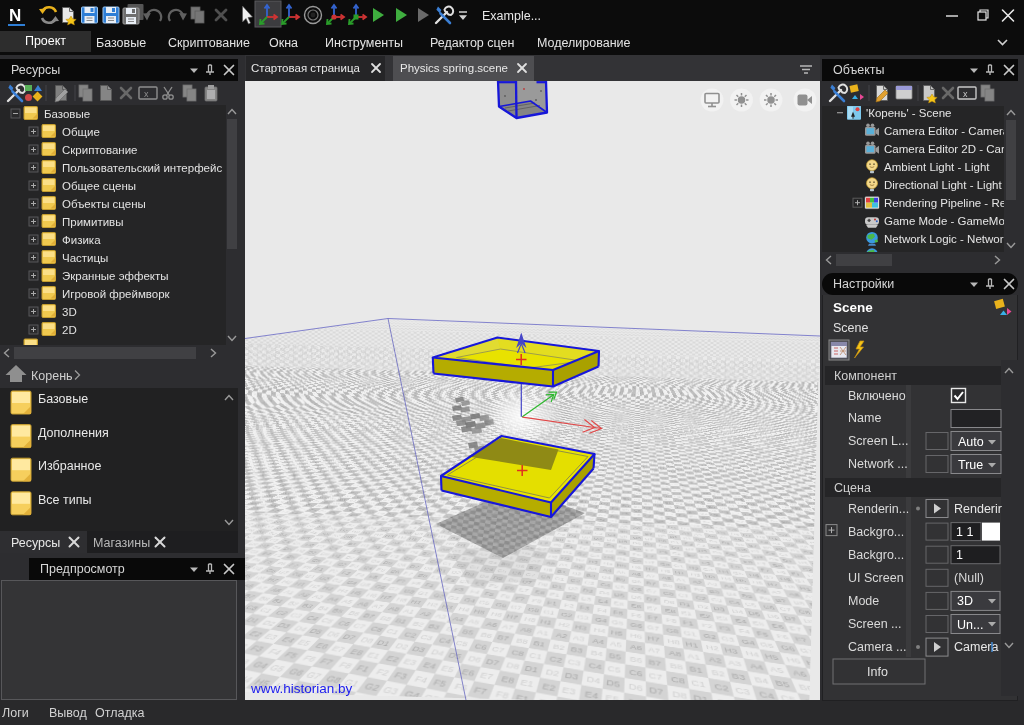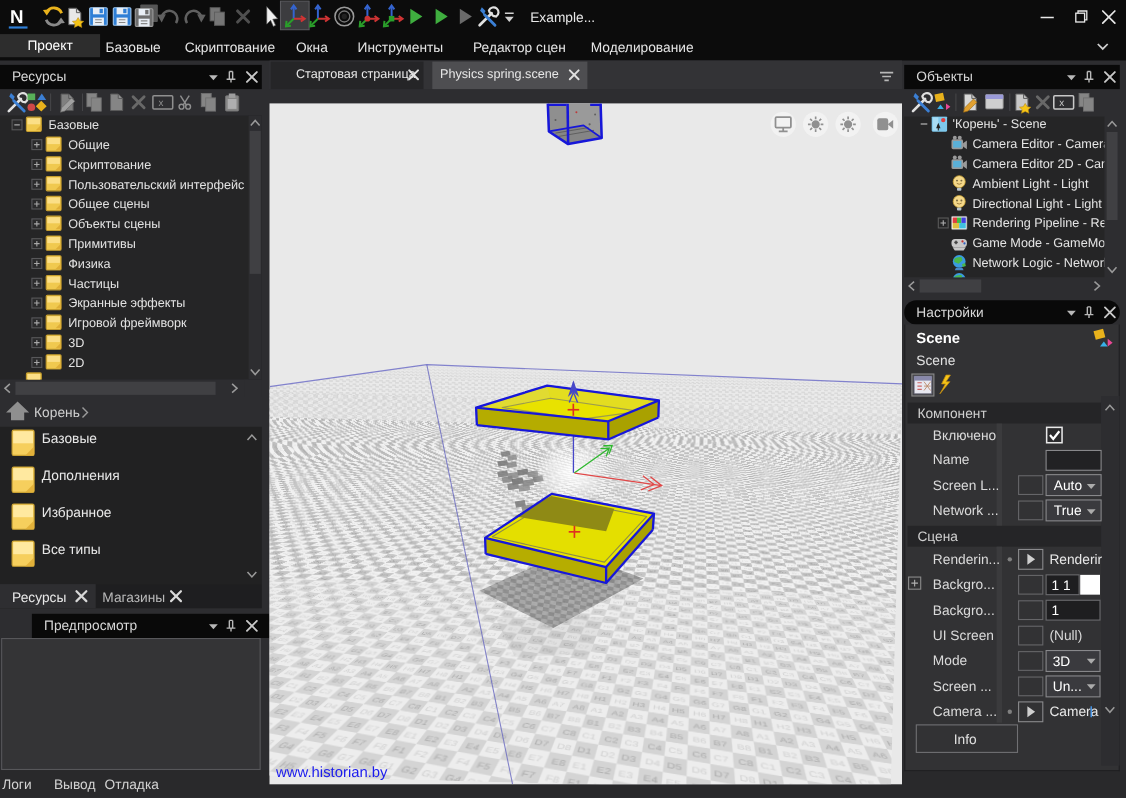--- a/index.html
+++ b/index.html
@@ -15,21 +15,21 @@
 #lres-head{left:0;top:59px;width:238px;}
 #ltree{left:0;top:105px;width:238px;height:240px;background:#252526;}
 #llist{left:0;top:388px;width:238px;height:143px;background:#212122;}
 #ltabs{left:0;top:531px;width:238px;height:22px;background:#1e1e20;}
 #lprev-head{left:0;top:558px;width:238px;margin-left:29px;}
 #lprev{left:1px;top:580px;width:236px;height:120px;background:#343436;border:1px solid #57575a;}
 #statusbar{left:0;top:700px;width:1024px;height:25px;background:#29292b;}
 .sbi{position:absolute;top:706px;color:#d2d2d2;font-size:12.5px;}
 #tabbar{left:245px;top:55px;width:575px;height:26px;background:#333336;}
 .dtab{position:absolute;top:56px;height:25px;font-size:11.5px;color:#e8e8e8;line-height:25px;}
-#vp{left:245px;top:94px;width:575px;height:619px;background:#e9e9e9;overflow:hidden;}
+#vp{left:245px;top:81px;width:575px;height:619px;background:#e9e9e9;overflow:hidden;}
 #floorclip{position:absolute;left:0;top:0;width:575px;height:619px;clip-path:polygon(0px 257.5px, 143px 237.5px, 575px 255px, 575px 619px, 0px 619px);}
 #tilt{position:absolute;left:0;top:0;width:575px;height:619px;transform:rotate(1.6deg);transform-origin:287px 241px;}
 .persp{position:absolute;inset:0;perspective:500px;perspective-origin:287px 241px;}
 .floor{position:absolute;left:287px;top:241px;width:8400px;height:8400px;transform-origin:0 0;transform:translateY(292px) rotateX(90deg) rotateZ(12deg) translate(-4200px,-4200px);}
 #hband1{position:absolute;left:-20px;top:241px;width:640px;height:13px;background:repeating-conic-gradient(#d8d8d8 0 25%,#e9e9e9 0 50%) 0 0/4px 2.6px;opacity:1;}
 #hband2{position:absolute;left:-20px;top:254px;width:640px;height:17px;background:repeating-conic-gradient(#d9d9d9 0 25%,#eaeaea 0 50%) 0 0/6px 4px;opacity:0.95;}
 #hband3{position:absolute;left:-20px;top:271px;width:640px;height:22px;background:repeating-conic-gradient(#d9d9d9 0 25%,#ebebeb 0 50%) 2px 0/9px 6px;opacity:0.8;}
 #hfade{position:absolute;left:-20px;top:241px;width:640px;height:10px;background:linear-gradient(180deg,rgba(233,233,233,0.75) 0%,rgba(233,233,233,0) 100%);}
 #scenesvg{position:absolute;left:0;top:0;}
 #wm{position:absolute;left:6px;top:600px;color:#1b1bee;font-size:13.5px;}
@@ -425,21 +425,21 @@
         <line x1="38.5" y1="6.5" x2="47.5" y2="15.5"></line>
         <line x1="47.5" y1="6.5" x2="38.5" y2="15.5"></line>
       </g>
     </svg>
 <div class="abs" id="lprev"></div>
 <div class="abs" id="statusbar"></div>
 <div class="sbi" style="left:2px;">Логи</div>
 <div class="sbi" style="left:49px;">Вывод</div>
 <div class="sbi" style="left:95px;">Отладка</div>
 <div class="abs" id="tabbar"></div>
-<div class="abs dtab" style="left:246px;width:139px;background:#252527;"><span style="margin-left:23px;">Стартовая страница</span></div>
+<div class="abs dtab" style="left:246px;width:139px;background:#252527;"><span style="margin-left:5px;">Стартовая страница</span></div>
 <div class="abs dtab" style="left:393px;width:141px;background:#4e4e51;"><span style="margin-left:7px;">Physics spring.scene</span></div>
 <svg class="abs" style="left:245px;top:55px" width="575" height="26" xmlns="http://www.w3.org/2000/svg">
       <g stroke="#e0e0e0" stroke-width="1.8" stroke-linecap="round">
         <line x1="127" y1="9" x2="135" y2="17"></line>
         <line x1="135" y1="9" x2="127" y2="17"></line>
       </g>
       <g stroke="#e0e0e0" stroke-width="1.8" stroke-linecap="round">
         <line x1="273" y1="9" x2="281" y2="17"></line>
         <line x1="281" y1="9" x2="273" y2="17"></line>
       </g>

